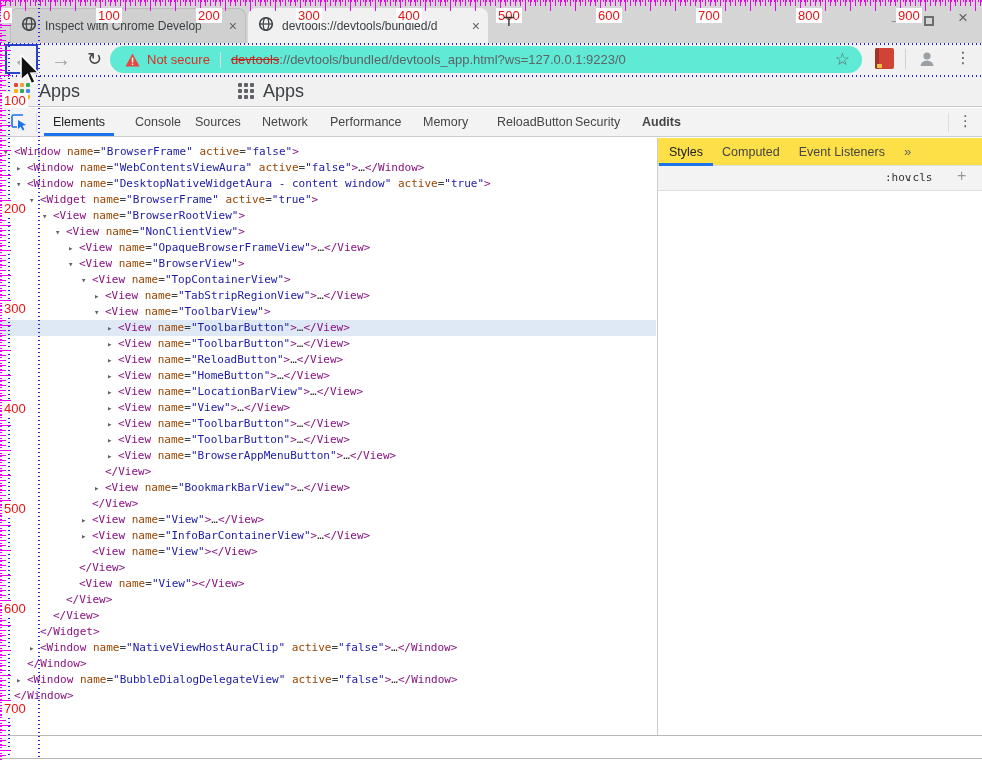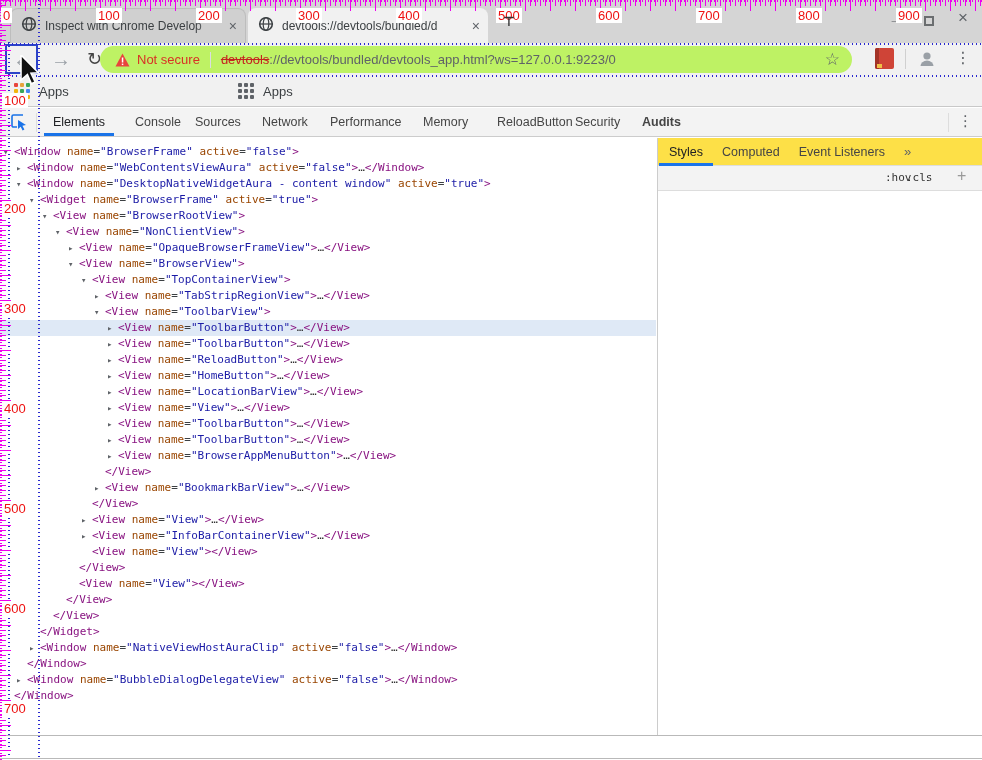--- a/index.html
+++ b/index.html
@@ -24,38 +24,38 @@
   .wc-close { position:absolute; right:14px; top:8px; font-size:17px; color:#5f6368; }
   .ruler-marker { position:absolute; left:503px; top:14px; font-size:13px; color:#333; font-weight:bold; z-index:52; }
 
   
   .toolbar { position:absolute; left:0; top:43px; width:982px; height:32px; background:#f1f1f1; }
   .nav-btn { position:absolute; top:3px; font-size:20px; line-height:26px; }
   .back { left:13px; color:#9aa0a6; }
   .forward { left:51px; color:#9aa0a6; }
   .reload { left:87px; color:#444; font-size:18px; }
   .focus-rect { position:absolute; left:5px; top:1px; width:33px; height:30px; border:2px solid #2b43c8; z-index:40; }
-  .omnibox { position:absolute; left:100px; top:3px; width:752px; height:27px; background:#bef264; border-radius:14px;
+  .omnibox { position:absolute; left:110px; top:3px; width:752px; height:27px; background:#5eead4; border-radius:14px;
              display:flex; align-items:center; padding-left:15px; }
   .warn-tri { width:15px; height:14px; margin-right:7px; }
   .not-secure { font-size:13px; color:var(--danger); }
   .omni-div { width:1px; height:16px; background:#dadce0; margin:0 10px; }
   .url { font-size:13px; color:#5f6368; white-space:nowrap; }
   .url .scheme { color:var(--strike); text-decoration:line-through; }
   .omni-star { position:absolute; right:12px; top:3px; font-size:17px; color:#5f6368; }
   .ext-book { position:absolute; left:875px; top:5px; width:19px; height:21px; background:#cf4437; border-radius:2px; }
   .ext-book:before { content:""; position:absolute; left:0; top:0; width:4px; height:100%; background:#a33327; border-radius:2px 0 0 2px; }
   .ext-book:after { content:""; position:absolute; left:2px; bottom:1px; width:5px; height:4px; background:#f0c046; }
   .tb-div { position:absolute; left:905px; top:6px; width:1px; height:20px; background:#d0d0d0; }
   .avatar { position:absolute; left:916px; top:5px; }
   .menu-dots { position:absolute; left:955px; top:5px; font-size:16px; color:#5f6368; letter-spacing:0; }
 
   
   .bookmarks { position:absolute; left:0; top:75px; width:982px; height:32px; background:#f1f1f1; border-bottom:1px solid #c8c8c8; }
-  .bm-item { position:absolute; top:0; height:32px; display:flex; align-items:center; font-size:13px; color:#3c4043; }
+  .bm-item { position:absolute; top:0; height:32px; display:flex; align-items:center; font-size:18px; color:#3c4043; }
   .grid-icon { display:grid; grid-template-columns:repeat(3,4px); grid-template-rows:repeat(3,4px); gap:2px; margin-right:9px; }
   .grid-icon i { border-radius:1px; }
   .bm-globe { margin-right:9px; }
 
   
   .dt-toolbar { position:absolute; left:0; top:108px; width:982px; height:29px; background:#f3f3f3; border-bottom:1px solid #ccc; }
   .inspect-icon { position:absolute; left:10px; top:5px; }
   .dt-tdiv { position:absolute; left:36px; top:5px; width:1px; height:19px; background:#ddd; }
   .dtab { position:absolute; top:7px; font-size:12.5px; color:#454545; white-space:nowrap; }
   .dtab.sel { color:#202124; }

